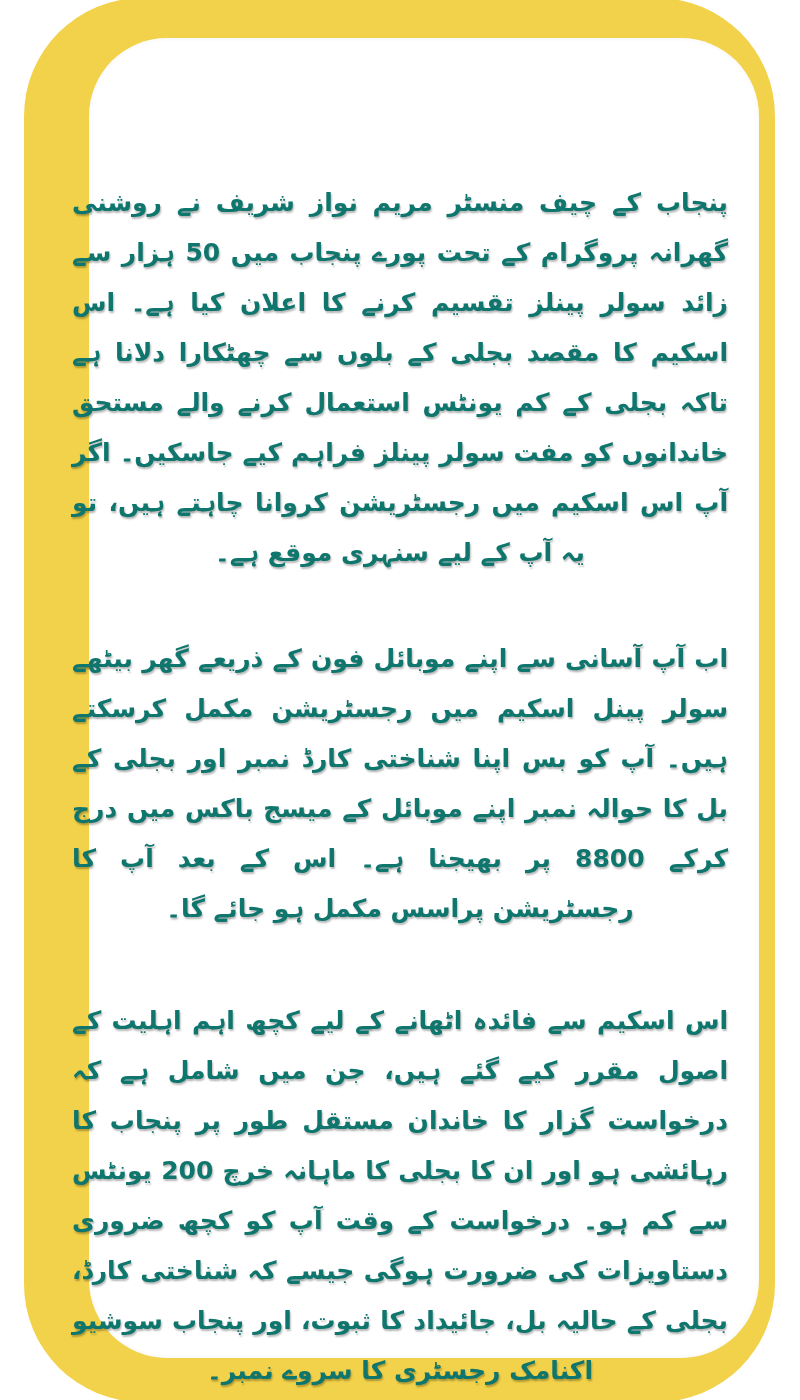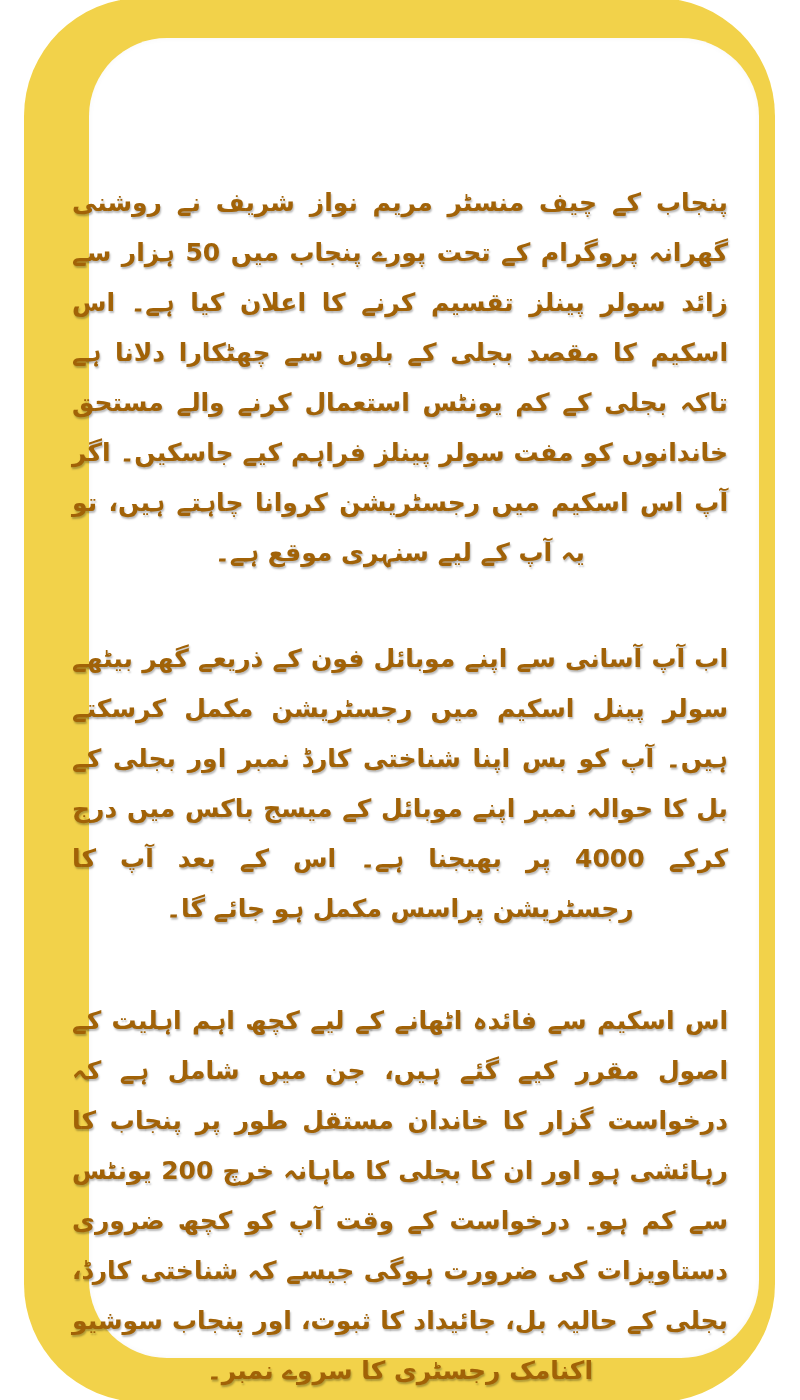--- a/index.html
+++ b/index.html
@@ -34,21 +34,21 @@
       box-shadow: inset 0 0 6px rgba(0,0,0,0.04);
     }
     .content {
       position: absolute;
       left: 72px;
       top: 178px;
       width: 656px;
       direction: rtl;
       text-align: center;
       font-family: "DejaVu Sans", sans-serif;
-      color: #a16207;
+      color: #0f766e;
     }
     .para {
       margin: 0;
       font-size: 25px;
       line-height: 50px;
       font-weight: bold;
       text-shadow: 1px 2px 2px rgba(0,0,0,0.28);
       text-align-last: center;
       text-align: justify;
     }
@@ -57,15 +57,15 @@
   </style>
 </head>
 <body>
 
 <div class="phone-frame">
   <div class="phone-screen"></div>
 </div>
 
 <div class="content">
   <p class="para para-1">پنجاب کے چیف منسٹر مریم نواز شریف نے روشنی گھرانہ پروگرام کے تحت پورے پنجاب میں 50 ہزار سے زائد سولر پینلز تقسیم کرنے کا اعلان کیا ہے۔ اس اسکیم کا مقصد بجلی کے بلوں سے چھٹکارا دلانا ہے تاکہ بجلی کے کم یونٹس استعمال کرنے والے مستحق خاندانوں کو مفت سولر پینلز فراہم کیے جاسکیں۔ اگر آپ اس اسکیم میں رجسٹریشن کروانا چاہتے ہیں، تو یہ آپ کے لیے سنہری موقع ہے۔</p>
-  <p class="para para-2">اب آپ آسانی سے اپنے موبائل فون کے ذریعے گھر بیٹھے سولر پینل اسکیم میں رجسٹریشن مکمل کرسکتے ہیں۔ آپ کو بس اپنا شناختی کارڈ نمبر اور بجلی کے بل کا حوالہ نمبر اپنے موبائل کے میسج باکس میں درج کرکے 4000 پر بھیجنا ہے۔ اس کے بعد آپ کا رجسٹریشن پراسس مکمل ہو جائے گا۔</p>
+  <p class="para para-2">اب آپ آسانی سے اپنے موبائل فون کے ذریعے گھر بیٹھے سولر پینل اسکیم میں رجسٹریشن مکمل کرسکتے ہیں۔ آپ کو بس اپنا شناختی کارڈ نمبر اور بجلی کے بل کا حوالہ نمبر اپنے موبائل کے میسج باکس میں درج کرکے 8800 پر بھیجنا ہے۔ اس کے بعد آپ کا رجسٹریشن پراسس مکمل ہو جائے گا۔</p>
   <p class="para para-3">اس اسکیم سے فائدہ اٹھانے کے لیے کچھ اہم اہلیت کے اصول مقرر کیے گئے ہیں، جن میں شامل ہے کہ درخواست گزار کا خاندان مستقل طور پر پنجاب کا رہائشی ہو اور ان کا بجلی کا ماہانہ خرچ 200 یونٹس سے کم ہو۔ درخواست کے وقت آپ کو کچھ ضروری دستاویزات کی ضرورت ہوگی جیسے کہ شناختی کارڈ، بجلی کے حالیہ بل، جائیداد کا ثبوت، اور پنجاب سوشیو اکنامک رجسٹری کا سروے نمبر۔</p>
 </div>
 
 </body></html>

